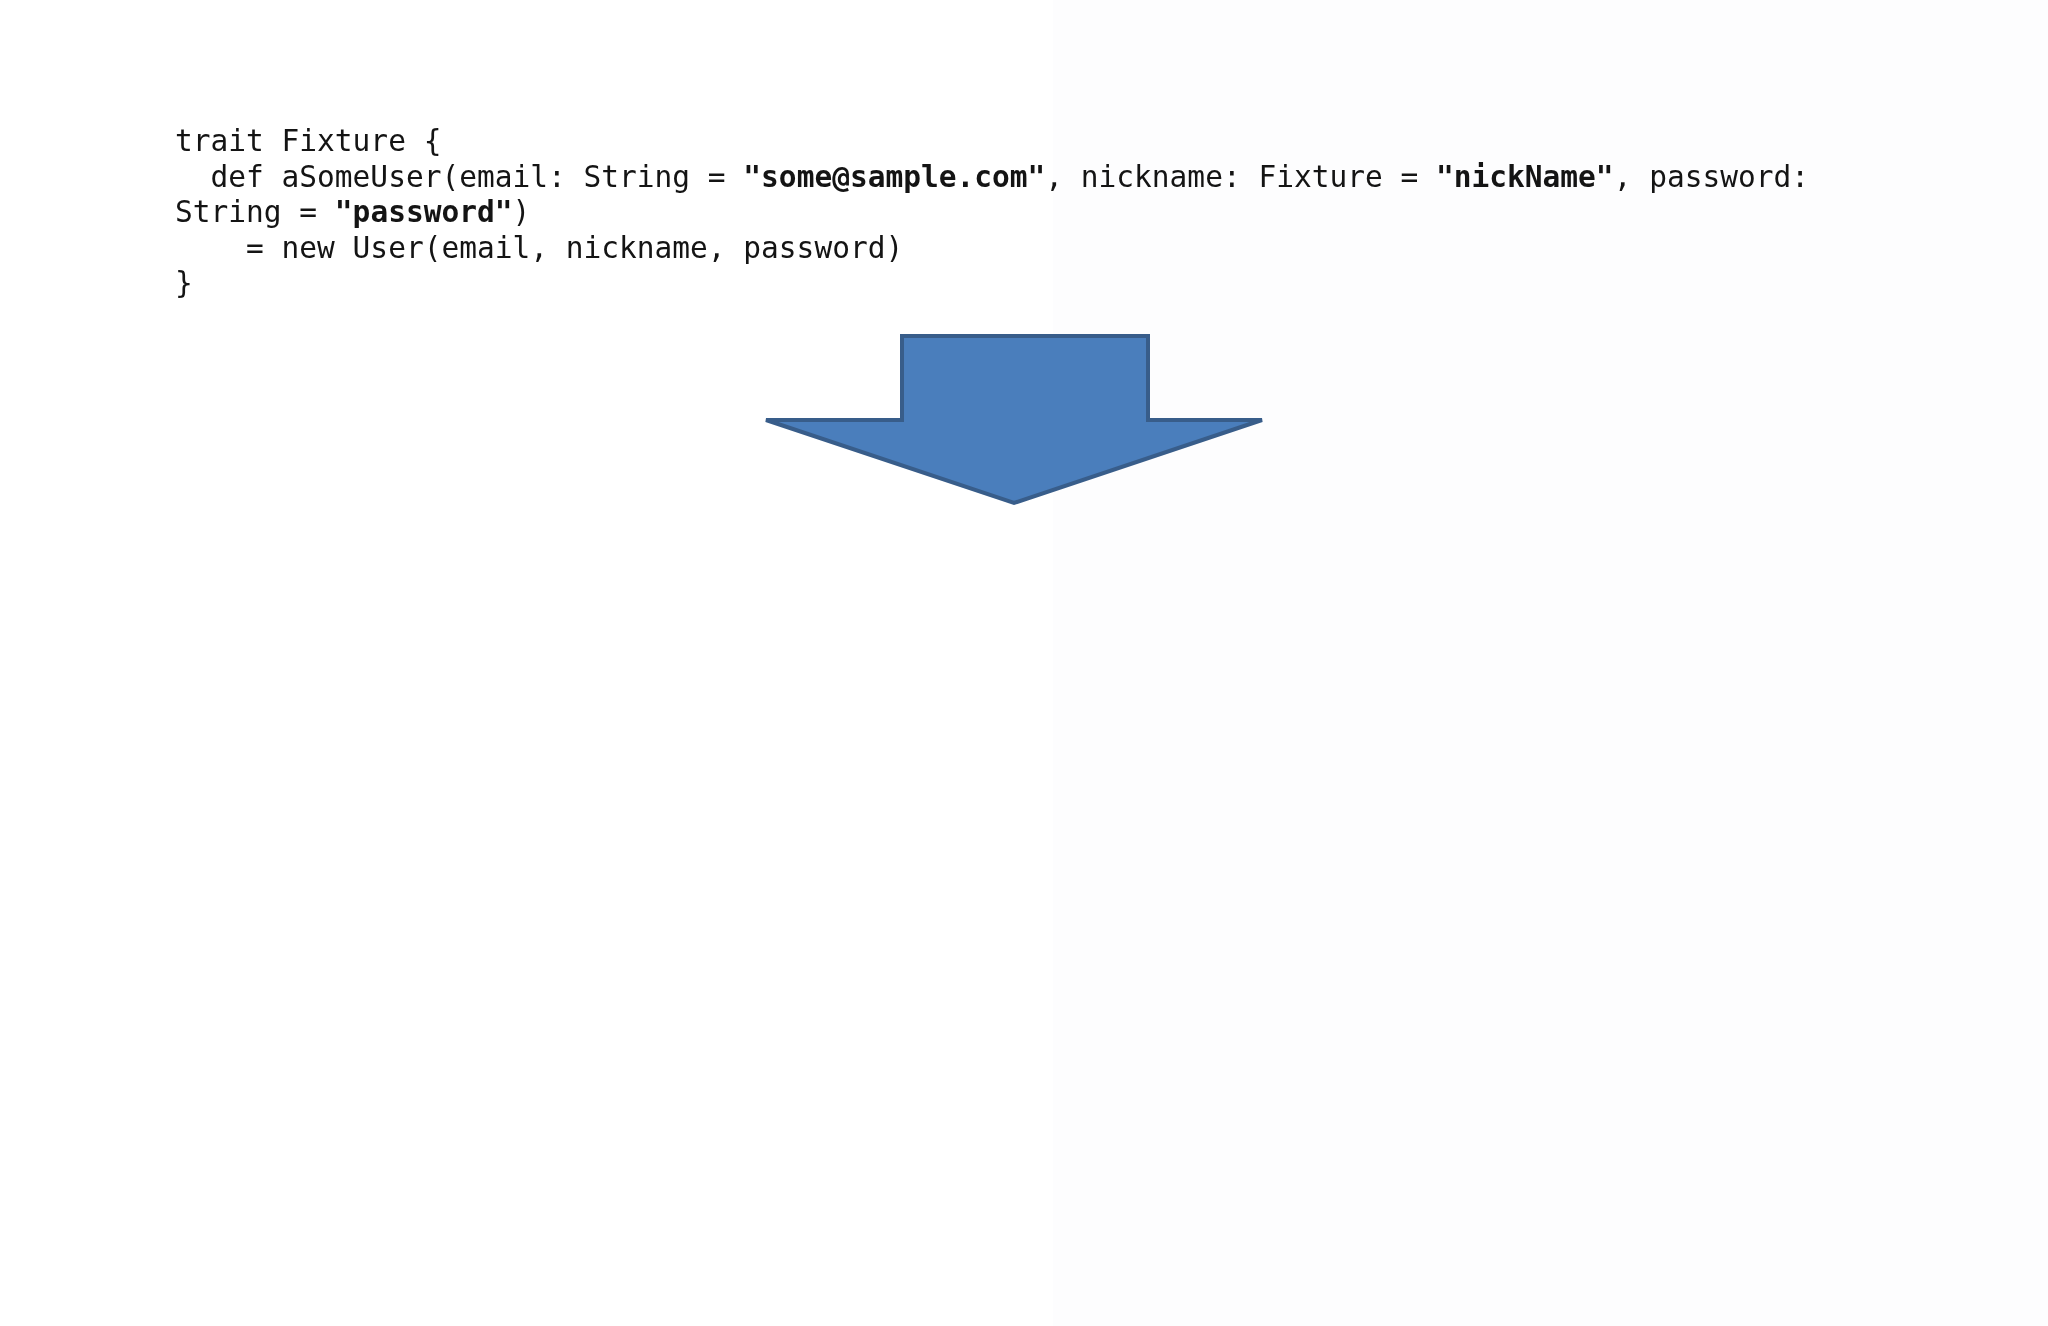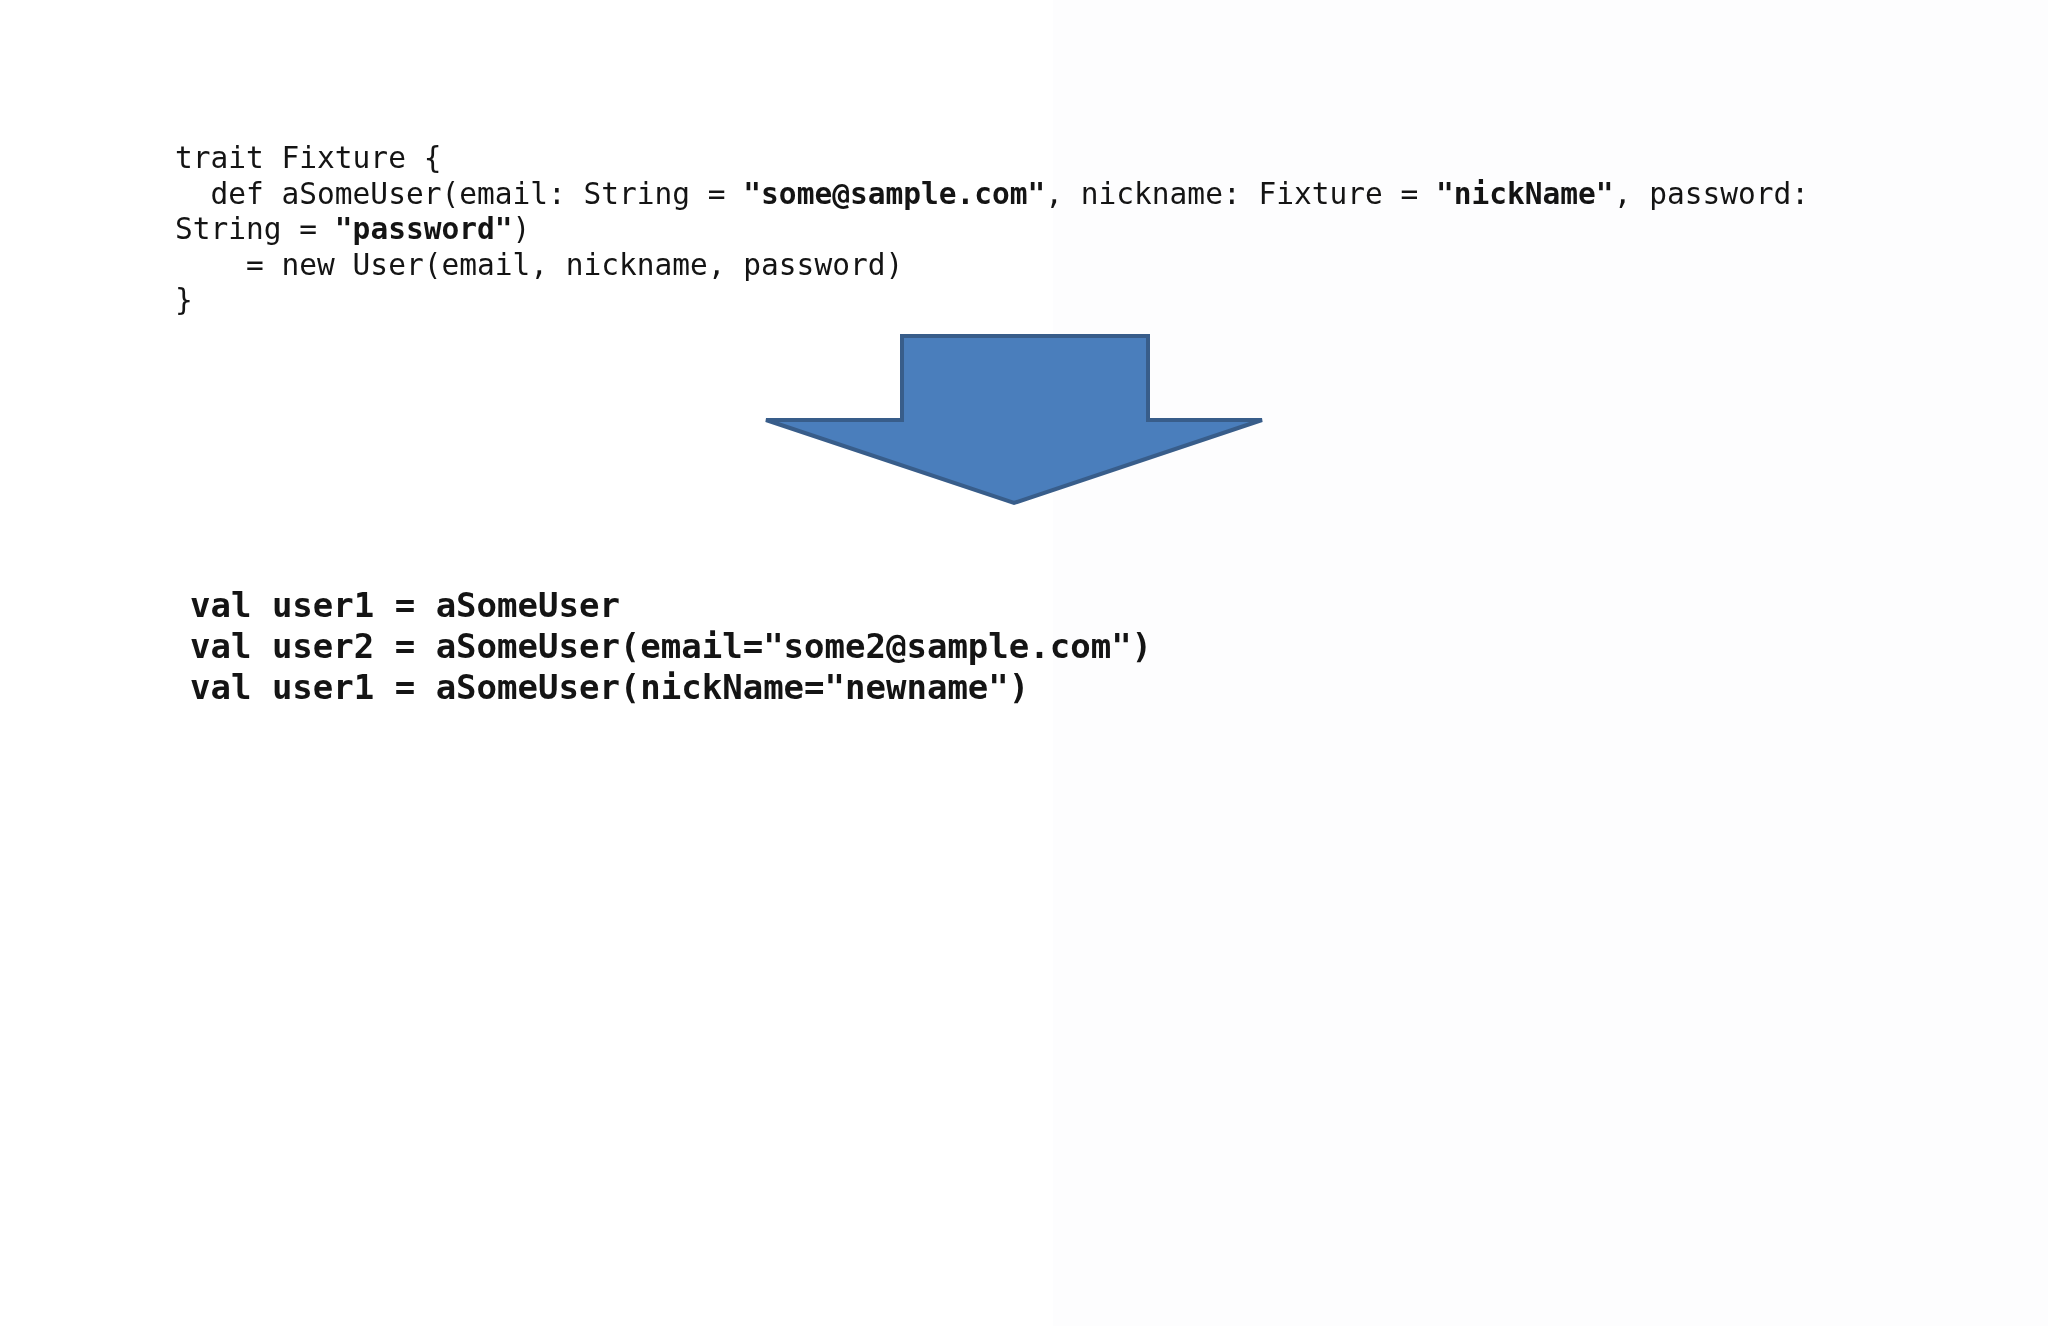--- a/index.html
+++ b/index.html
@@ -19,21 +19,21 @@
     left: 1053px; top: 0;
     width: 995px; height: 1326px;
   }
   pre.code {
     margin: 0;
     position: absolute;
     white-space: pre;
     color: #141414;
   }
   pre.code1 {
-    left: 175px; top: 141px;
+    left: 175px; top: 124px;
     font-size: 29.5px;
     line-height: 35.5px;
     font-weight: 400;
   }
   pre.code1 .b { font-weight: 700; }
   pre.code2 {
     left: 190px; top: 585px;
     font-size: 34px;
     line-height: 41px;
     font-weight: 700;
@@ -55,17 +55,14 @@
   <pre class="code code1"><span>trait Fixture {
   def aSomeUser(email: String = </span><span class="b">"some@sample.com"</span><span>, nickname: Fixture = </span><span class="b">"nickName"</span><span>, password:
 String = </span><span class="b">"password"</span><span>)
     = new User(email, nickname, password)
 }</span></pre>
 
   <svg class="arrow" viewBox="0 0 512 184" aria-hidden="true">
     <polygon points="144,8 390,8 390,92 504,92 256,175 8,92 144,92" stroke-linejoin="miter" fill="#4a7ebc" stroke="#385d8a" stroke-width="4"></polygon>
   </svg>
 
-  <pre class="code code2">val user1 = aSomeUser
-val user2 = aSomeUser(email="some2@sample.com")
-val user1 = aSomeUser(nickName="newname")</pre>
 
 </div>
 
 </body></html>

